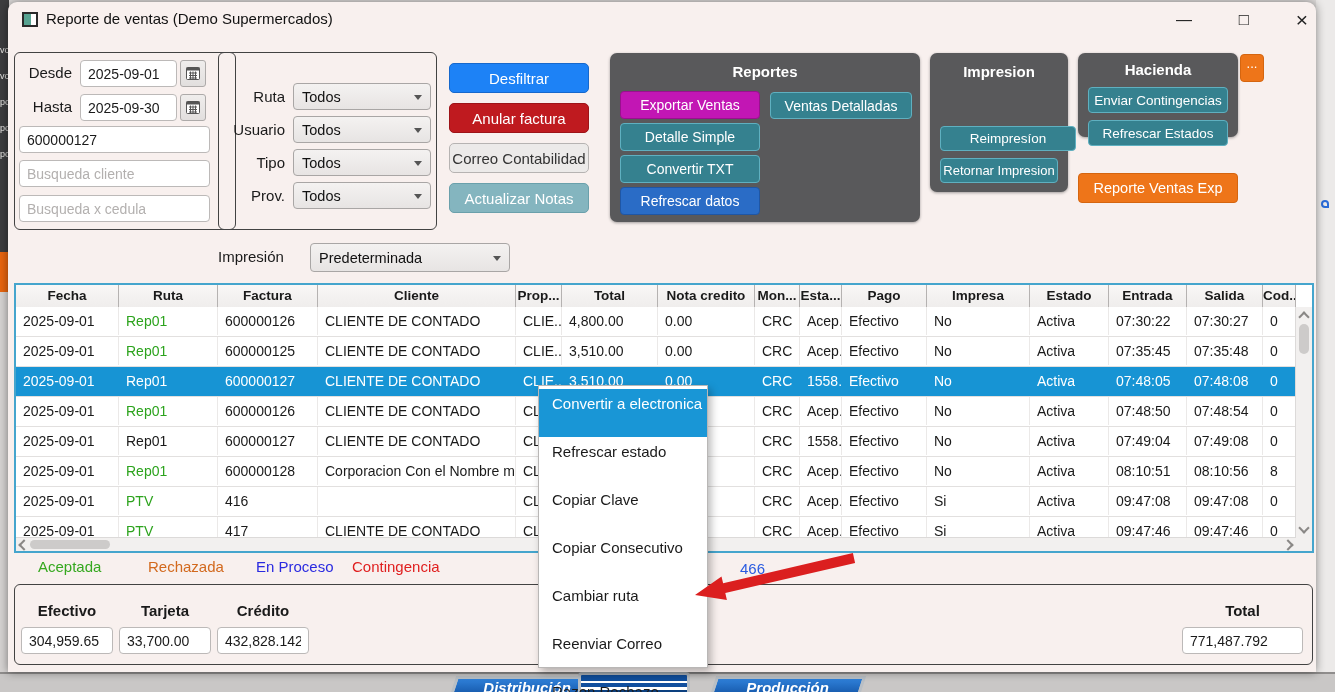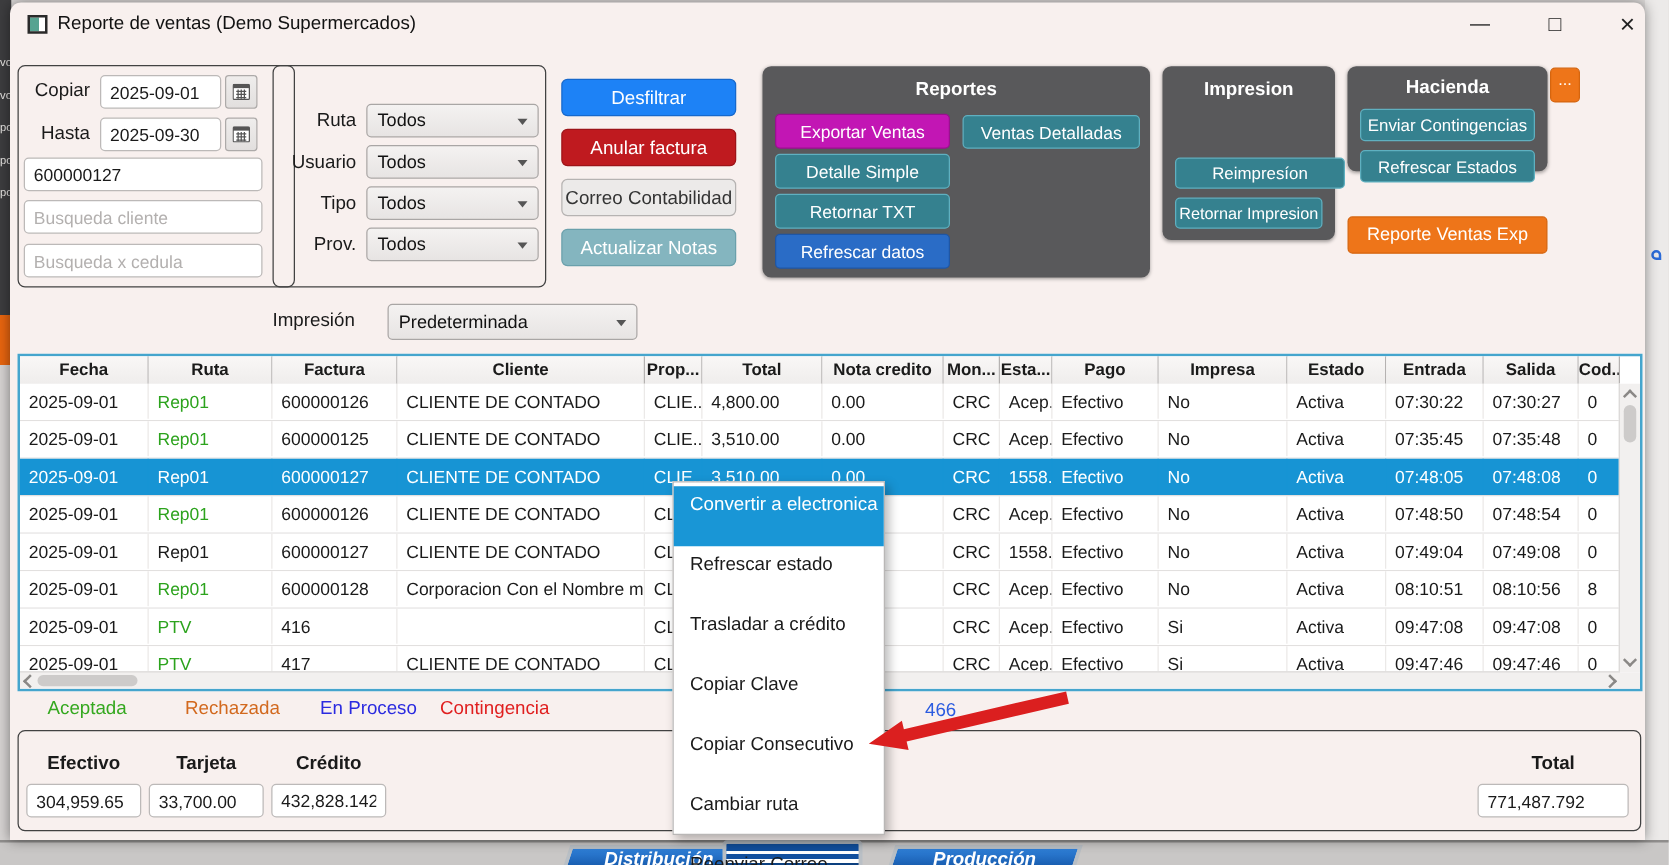--- a/index.html
+++ b/index.html
@@ -125,21 +125,21 @@
 
 <div class="abs app-window"></div>
 
 <div class="abs title-icon"></div>
 <div class="abs title-text">Reporte de ventas (Demo Supermercados)</div>
 <div class="abs win-ctl" style="left:1167px;">—</div>
 <div class="abs win-ctl" style="left:1227px;font-size:17px;">□</div>
 <div class="abs win-ctl" style="left:1285px;font-size:21px;">×</div>
 
 <div class="abs gb gb-dates"></div>
-<div class="abs flabel" style="left:24px;top:64px;width:48px;">Copiar</div>
+<div class="abs flabel" style="left:24px;top:64px;width:48px;">Desde</div>
 <input class="tb" style="left: 80px; top: 60px; width: 97px; height: 27px;" value="2025-09-01">
 <div class="abs cal-btn" style="left:180px;top:60px;width:26px;height:27px;">
   <svg width="14" height="13" viewBox="0 0 14 13">
       <rect x="0.5" y="0.5" width="13" height="12" rx="1" fill="#fff" stroke="#555"></rect>
       <rect x="0.5" y="0.5" width="13" height="3" fill="#555"></rect>
       <g stroke="#555" stroke-width="1">
         <line x1="3" y1="6" x2="11" y2="6"></line>
         <line x1="3" y1="8.5" x2="11" y2="8.5"></line>
         <line x1="3" y1="11" x2="11" y2="11"></line>
         <line x1="4.5" y1="4.5" x2="4.5" y2="12"></line>
@@ -202,21 +202,21 @@
 <button class="btn btn-blue" style="left:449px;top:63px;width:140px;height:30px;">Desfiltrar</button>
 <button class="btn btn-red" style="left:449px;top:103px;width:140px;height:30px;">Anular factura</button>
 <button class="btn btn-gray" style="left:449px;top:143px;width:140px;height:30px;">Correo Contabilidad</button>
 <button class="btn btn-softteal" style="left:449px;top:183px;width:140px;height:30px;">Actualizar Notas</button>
 
 <div class="panel abs" style="left:610px;top:53px;width:310px;height:169px;">
   <div class="panel-title" style="top:10px;">Reportes</div>
   <button class="btn btn-magenta" style="left:10px;top:38px;width:140px;height:28px;">Exportar Ventas</button>
   <button class="btn btn-teal" style="left:160px;top:39px;width:142px;height:27px;">Ventas Detalladas</button>
   <button class="btn btn-teal" style="left:10px;top:70px;width:140px;height:28px;">Detalle Simple</button>
-  <button class="btn btn-teal" style="left:10px;top:102px;width:140px;height:28px;">Retornar TXT</button>
+  <button class="btn btn-teal" style="left:10px;top:102px;width:140px;height:28px;">Convertir TXT</button>
   <button class="btn btn-dblue" style="left:10px;top:134px;width:140px;height:28px;">Refrescar datos</button>
 </div>
 
 <div class="panel abs" style="left:930px;top:53px;width:138px;height:139px;">
   <div class="panel-title" style="top:10px;">Impresion</div>
   <button class="btn btn-teal" style="left:10px;top:73px;width:136px;height:25px;font-size:13.5px;">Reimpresíon</button>
   <button class="btn btn-teal" style="left:10px;top:105px;width:118px;height:25px;font-size:13px;">Retornar Impresion</button>
 </div>
 
 <div class="panel abs" style="left:1078px;top:53px;width:160px;height:84px;">
@@ -416,21 +416,20 @@
 <div class="tot-label" style="left:217px;width:92px;">Crédito</div>
 <div class="tot-label" style="left:1182px;width:121px;">Total</div>
 <input class="tb" style="left: 21px; top: 627px; width: 92px; height: 27px;" value="304,959.65">
 <input class="tb" style="left: 119px; top: 627px; width: 92px; height: 27px;" value="33,700.00">
 <input class="tb" style="left: 217px; top: 627px; width: 92px; height: 27px;" value="432,828.142">
 <input class="tb" style="left: 1182px; top: 627px; width: 121px; height: 27px;" value="771,487.792">
 
 <div class="abs ctx-menu" id="ctx-menu">
     <div class="menu-item hl">Convertir a electronica</div>
     <div class="menu-item">Refrescar estado</div>
-    <div class="menu-item">Trasladar a crédito</div>
     <div class="menu-item">Copiar Clave</div>
     <div class="menu-item">Copiar Consecutivo</div>
     <div class="menu-item">Cambiar ruta</div>
     <div class="menu-item">Reenviar Correo</div>
     <div class="menu-item">Razon Rechazo</div>
   </div>
 
 <svg class="abs red-arrow" width="172" height="56" viewBox="0 0 172 56">
   <polygon points="7,46 33.5,27.5 35.1,34.3 164.9,4.1 167.1,13.9 37.3,44.1 38.9,50.9" fill="#db1f1f"></polygon>
 </svg>

